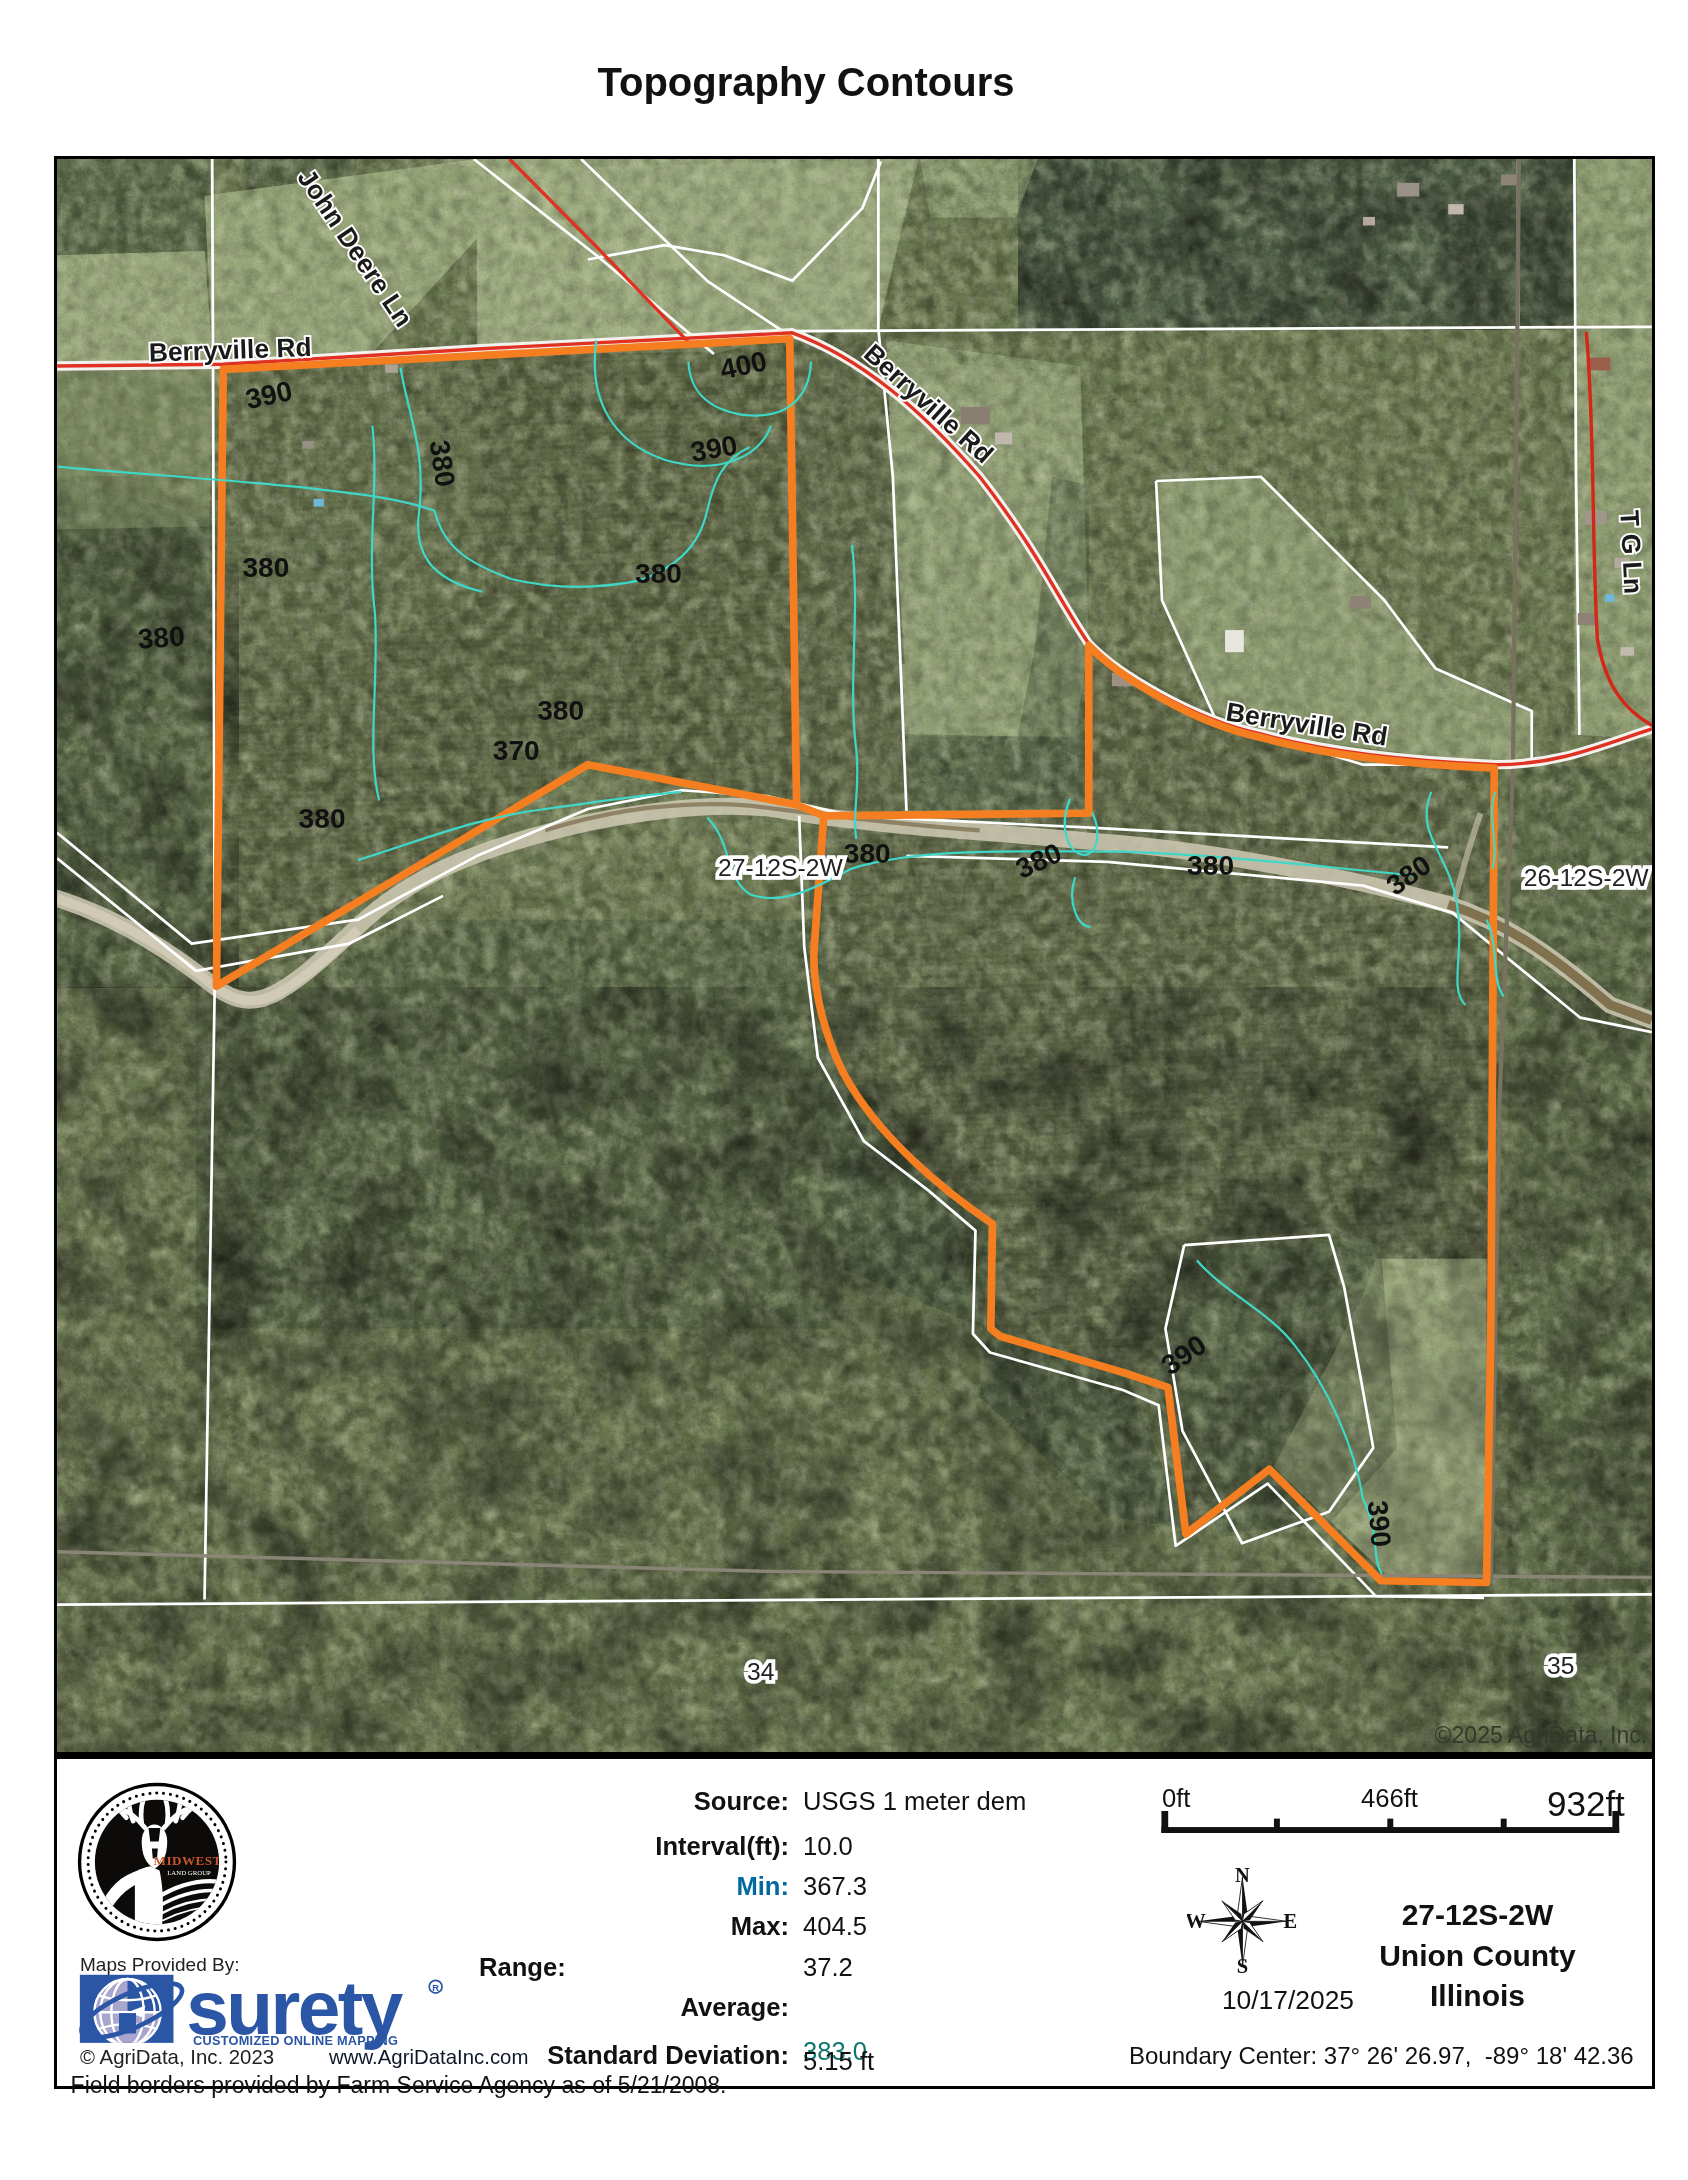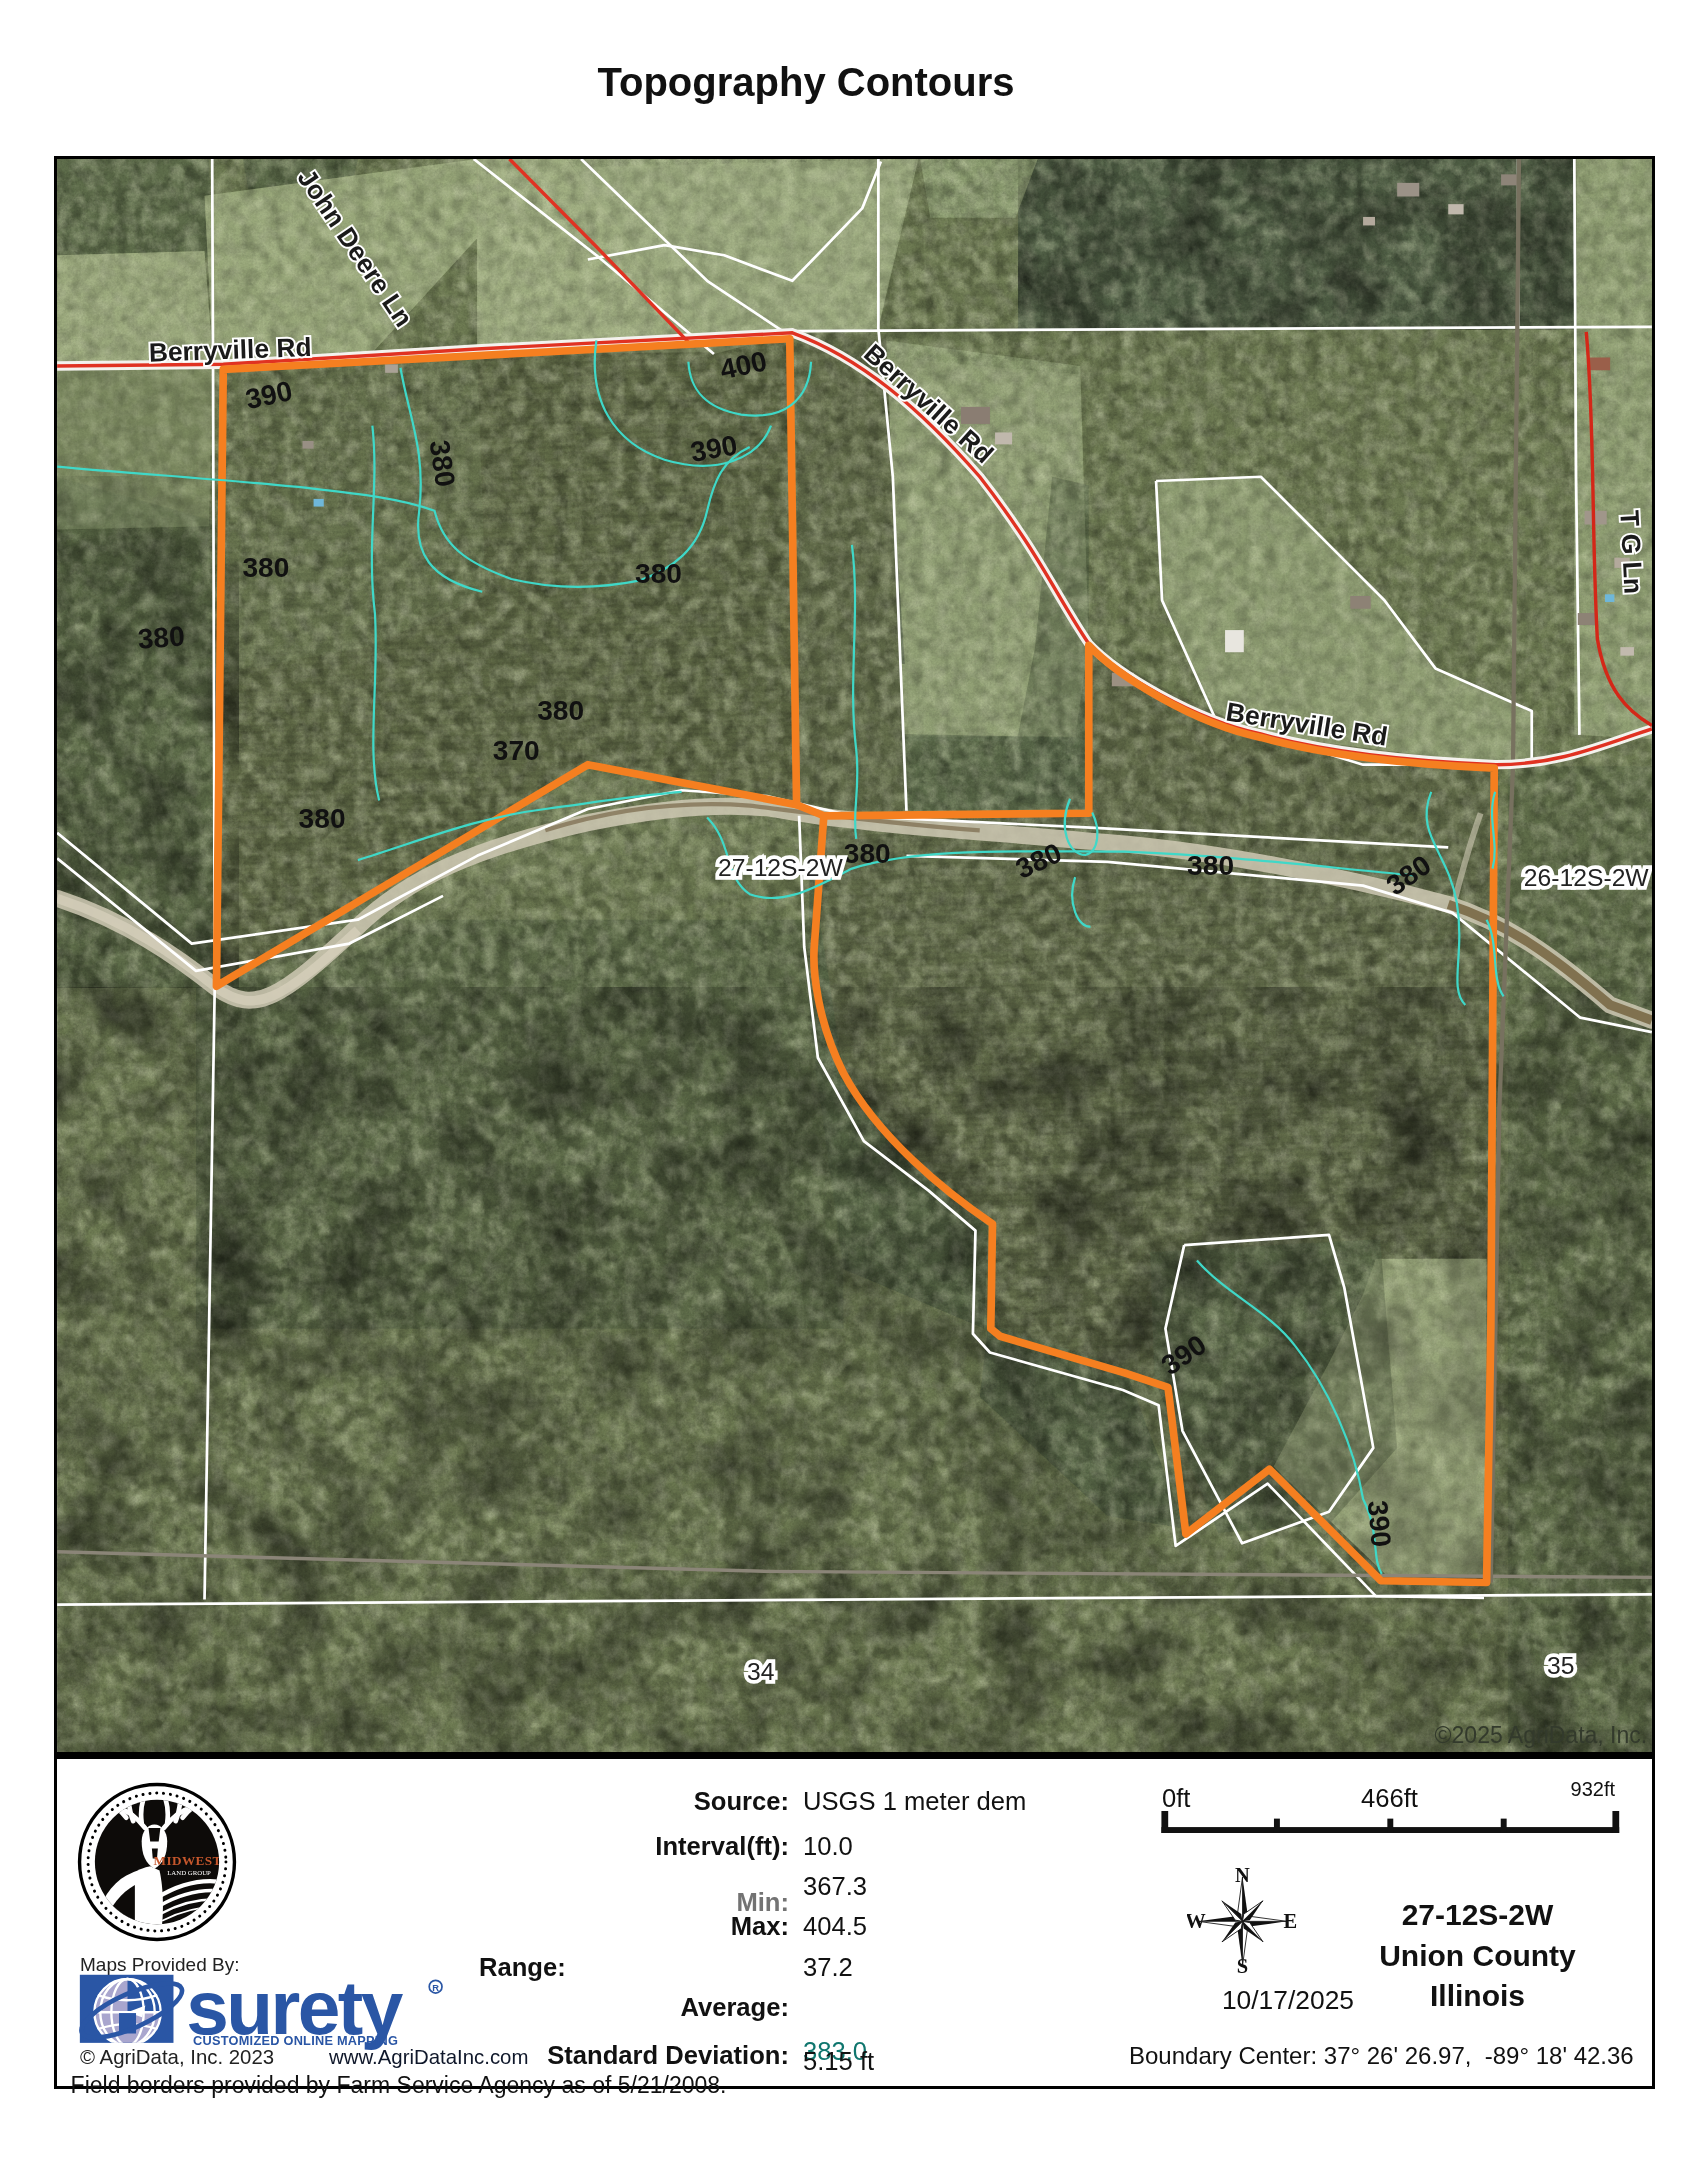--- a/index.html
+++ b/index.html
@@ -334,34 +334,34 @@
 
 <div class="abs" style="left:23px;top:287px;font-size:20.4px;color:#222;">© AgriData, Inc. 2023</div>
 <div class="abs" style="left:244px;top:287px;font-size:20.4px;color:#0f172a;margin-left:28px;">www.AgriDataInc.com</div>
 
 <div class="abs" style="left:13.6px;top:313px;font-size:23px;color:#111;white-space:nowrap;z-index:5;">Field borders provided by Farm Service Agency as of 5/21/2008.</div>
 
 <div class="abs" style="left:403px;top:28px;width:329px;font-size:25.6px;font-weight:bold;color:#111;text-align:right;">Source:</div>
 <div class="abs" style="left:746px;top:28px;font-size:25.6px;color:#111;white-space:nowrap;">USGS 1 meter dem</div>
 <div class="abs" style="left:403px;top:73px;width:329px;font-size:25.6px;font-weight:bold;color:#111;text-align:right;">Interval(ft):</div>
 <div class="abs" style="left:746px;top:73px;font-size:25.6px;color:#111;white-space:nowrap;">10.0</div>
-<div class="abs" style="left:403px;top:113px;width:329px;font-size:25.6px;font-weight:bold;color:#737373;text-align:right;margin-top:16px;">Min:</div>
+<div class="abs" style="left:403px;top:113px;width:329px;font-size:25.6px;font-weight:bold;color:#0369a1;text-align:right;">Min:</div>
 <div class="abs" style="left:746px;top:113px;font-size:25.6px;color:#111;white-space:nowrap;">367.3</div>
 <div class="abs" style="left:403px;top:153px;width:329px;font-size:25.6px;font-weight:bold;color:#111;text-align:right;">Max:</div>
 <div class="abs" style="left:746px;top:153px;font-size:25.6px;color:#111;white-space:nowrap;">404.5</div>
 <div class="abs" style="left:422px;top:194px;width:329px;font-size:25.6px;font-weight:bold;color:#111;text-align:left;">Range:</div>
 <div class="abs" style="left:746px;top:194px;font-size:25.6px;color:#111;white-space:nowrap;">37.2</div>
 <div class="abs" style="left:403px;top:234px;width:329px;font-size:25.6px;font-weight:bold;color:#111;text-align:right;">Average:</div>
 <div class="abs" style="left:746px;top:234px;font-size:25.6px;color:#0f766e;white-space:nowrap;margin-top:44px;">383.0</div>
 <div class="abs" style="left:403px;top:282px;width:329px;font-size:25.6px;font-weight:bold;color:#111;text-align:right;">Standard Deviation:</div>
 <div class="abs" style="left:746px;top:288px;font-size:25.6px;color:#111;white-space:nowrap;">5.15 ft</div>
 
 <div class="abs" style="left:1105px;top:25px;font-size:25.6px;color:#111;">0ft</div>
 <div class="abs" style="left:1273px;top:25px;width:119px;font-size:25.6px;color:#111;text-align:center;">466ft</div>
-<div class="abs" style="left:1490px;top:19px;width:68px;font-size:20px;color:#111;text-align:right;">932ft</div>
+<div class="abs" style="left:1490px;top:25px;width:68px;font-size:35px;color:#111;text-align:right;">932ft</div>
 
 <svg class="abs" style="left:1103px;top:52px;" width="464" height="22" viewBox="0 0 545 26">
 <rect x="0" y="19" width="541" height="7" fill="#111"></rect>
 <rect x="0" y="0" width="8" height="26" fill="#111"></rect>
 <rect x="533" y="0" width="8" height="26" fill="#111"></rect>
 <rect x="133" y="9" width="7" height="17" fill="#111"></rect>
 <rect x="267" y="9" width="7" height="17" fill="#111"></rect>
 <rect x="401" y="9" width="7" height="17" fill="#111"></rect>
 </svg>
 

